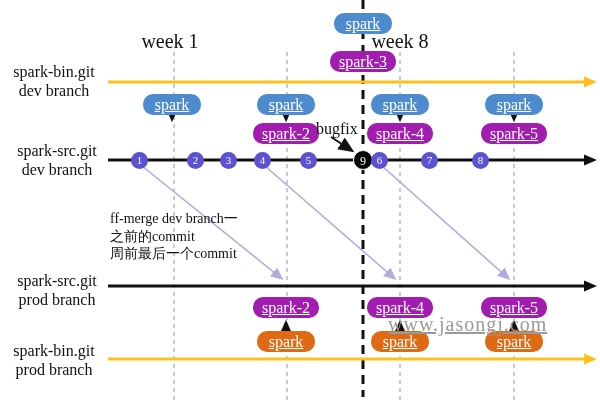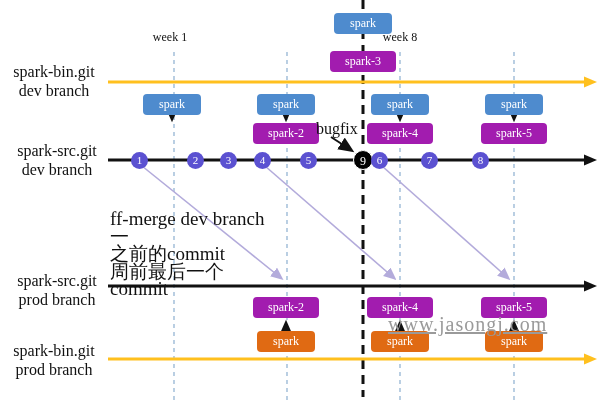--- a/index.html
+++ b/index.html
@@ -3,49 +3,50 @@
 <meta charset="utf-8">
 <style>
   html,body{margin:0;padding:0;background:#fff;}
   #diagram{
     position:relative; width:600px; height:402px; background:#fff; overflow:hidden;
     font-family:"Liberation Serif","DejaVu Serif",serif; color:#111;
   }
   #lines{position:absolute;left:0;top:0;width:600px;height:402px;}
   .week-label{
     position:absolute; top:30px; width:80px; text-align:center;
-    font-size:12px; color:#111; white-space:nowrap;
+    font-size:20px; color:#111; white-space:nowrap;
   }
   .branch-label{
     position:absolute; width:106px; text-align:center;
     font-size:16px; line-height:19px; color:#111;
   }
   .box{
-    position:absolute; height:21px; border-radius:4px;
-    color:#fff; font-size:12px; line-height:21px; text-align:center;
+    position:absolute; height:21px; border-radius:10px;
+    color:#fff; font-size:16px; line-height:21px; text-align:center;
     white-space:nowrap;
+    text-decoration:underline;
   }
   .box-blue{background:#4e8bce; width:58px;}
   .box-green{background:#a21caf; width:66px;}
   .box-orange{background:#e06a13; width:58px;}
   .commit{
     position:absolute; top:152px; width:17px; height:17px; border-radius:50%;
     background:#5b51d1; color:#fff; font-size:11px; line-height:17px; text-align:center;
   }
   .commit-bugfix{
     top:150px; width:20px; height:20px; line-height:20px; font-size:12px;
     background:#000; border:1px solid #fff; box-sizing:border-box;
   }
   .bugfix-label{
     position:absolute; left:316px; top:120px; width:52px; font-size:16px;
     color:#111; text-align:left; white-space:nowrap;
   }
   .annotation{
     position:absolute; left:110px; top:210px; width:170px;
-    font-size:19px; line-height:17.5px; color:#111;
+    font-size:14px; line-height:17.5px; color:#111;
   }
   .watermark{
     position:absolute; left:388px; top:313px; font-size:20px; color:#9a9a9a;
     letter-spacing:1px; white-space:nowrap;text-decoration:underline;
   }
 </style>
 </head>
 <body>
 
 <div id="diagram">

